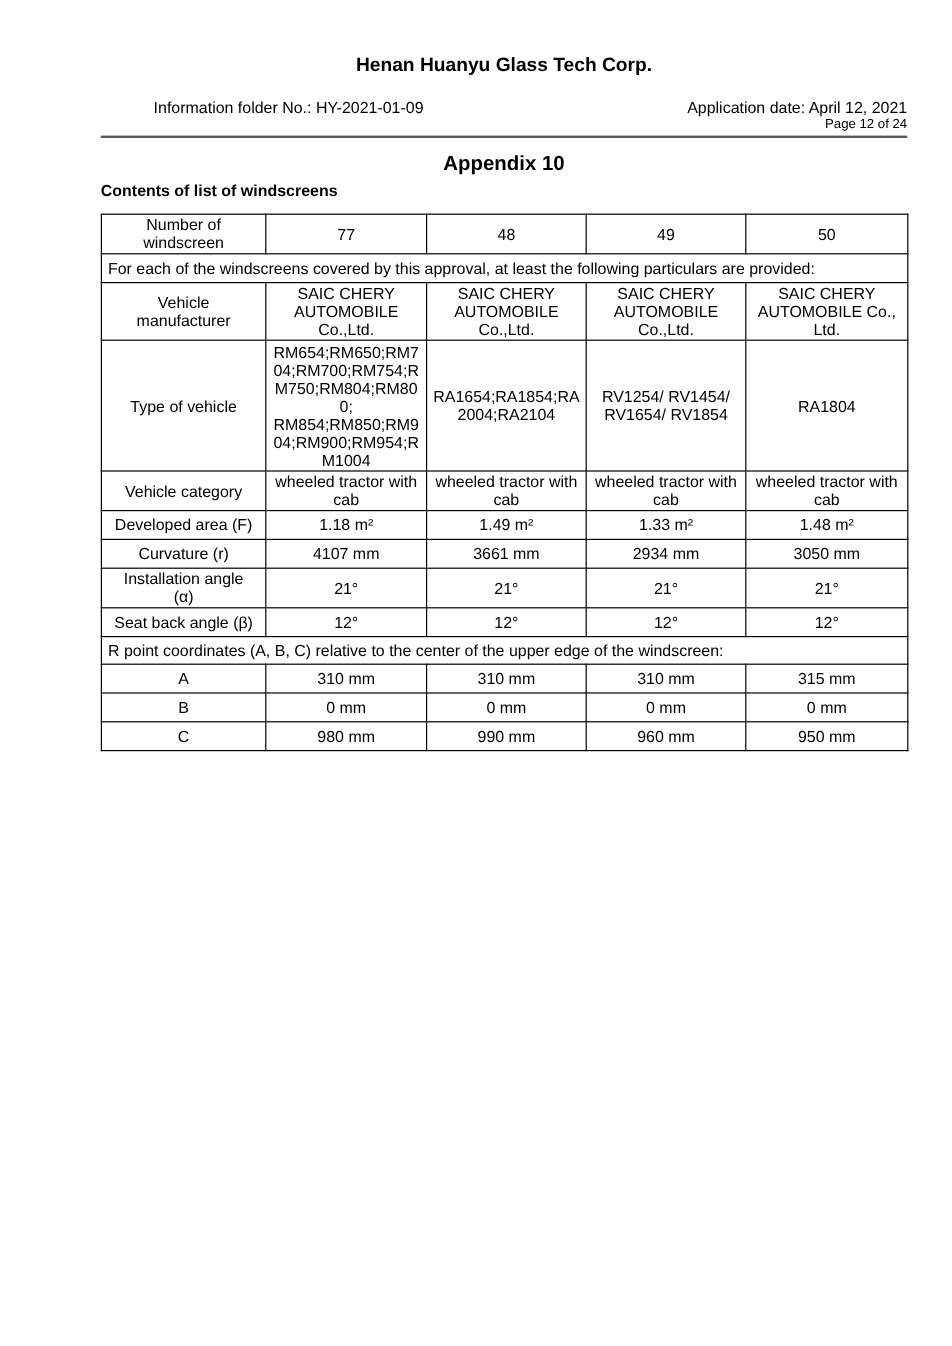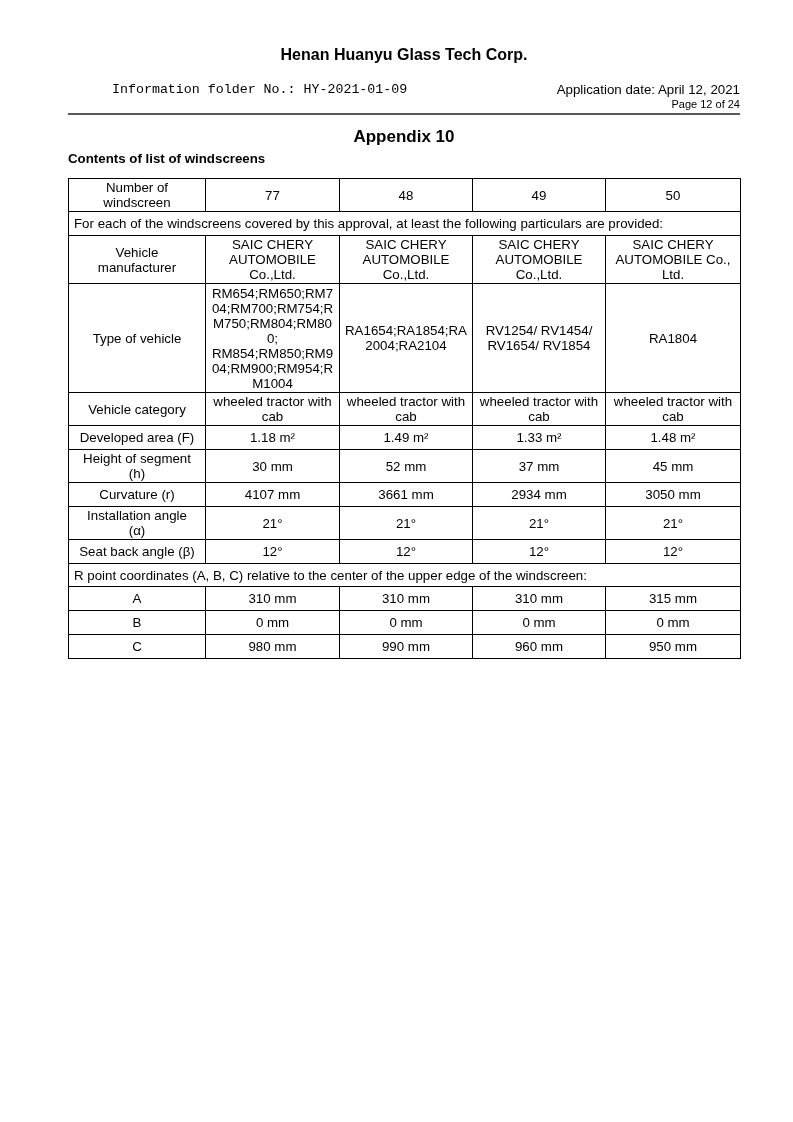--- a/index.html
+++ b/index.html
@@ -5,36 +5,36 @@
   html, body { margin: 0; padding: 0; background: #ffffff; }
   .page {
     position: relative;
     width: 793px;
     height: 1122px;
     background: #ffffff;
     color: #000000;
     font-family: "Liberation Sans", "DejaVu Sans", sans-serif;
     overflow: hidden;
   }
-  .content { position: absolute; left: 68px; top: 0; width: 672px; }
+  .content { position: absolute; left: 84px; top: 0; width: 672px; }
   .doc-title {
     margin: 46px 0 0 0;
     font-size: 16px;
     line-height: 17px;
     font-weight: bold;
     text-align: center;
   }
   .meta-row {
     display: flex;
     justify-content: space-between;
     margin-top: 20px;
     font-size: 13.3px;
     line-height: 14px;
   }
-  .meta-left { padding-left: 44px; font-family: Liberation Mono, monospace; }
+  .meta-left { padding-left: 44px; }
   .meta-page { text-align: right; font-size: 11px; line-height: 14px; }
   .header-rule {
     margin: 2px 0 0 0;
     border: none;
     border-top: 2px solid #595959;
     height: 0;
   }
   .appendix-title {
     margin-top: 15px;
     font-size: 17px;
@@ -130,28 +130,20 @@
           <td>wheeled tractor with cab</td>
           <td>wheeled tractor with cab</td>
         </tr>
         <tr style="height:24px">
           <td>Developed area (F)</td>
           <td>1.18 m²</td>
           <td>1.49 m²</td>
           <td>1.33 m²</td>
           <td>1.48 m²</td>
         </tr>
-        <tr style="height:32px">
-          <td>Height of segment
-(h)</td>
-          <td>30 mm</td>
-          <td>52 mm</td>
-          <td>37 mm</td>
-          <td>45 mm</td>
-        </tr>
         <tr style="height:24px">
           <td>Curvature (r)</td>
           <td>4107 mm</td>
           <td>3661 mm</td>
           <td>2934 mm</td>
           <td>3050 mm</td>
         </tr>
         <tr style="height:31px">
           <td>Installation angle
 (α)</td>

